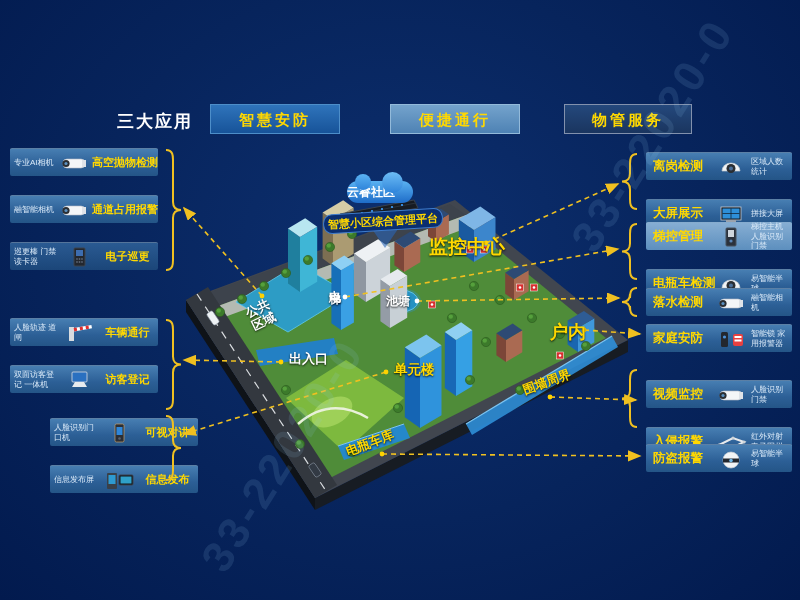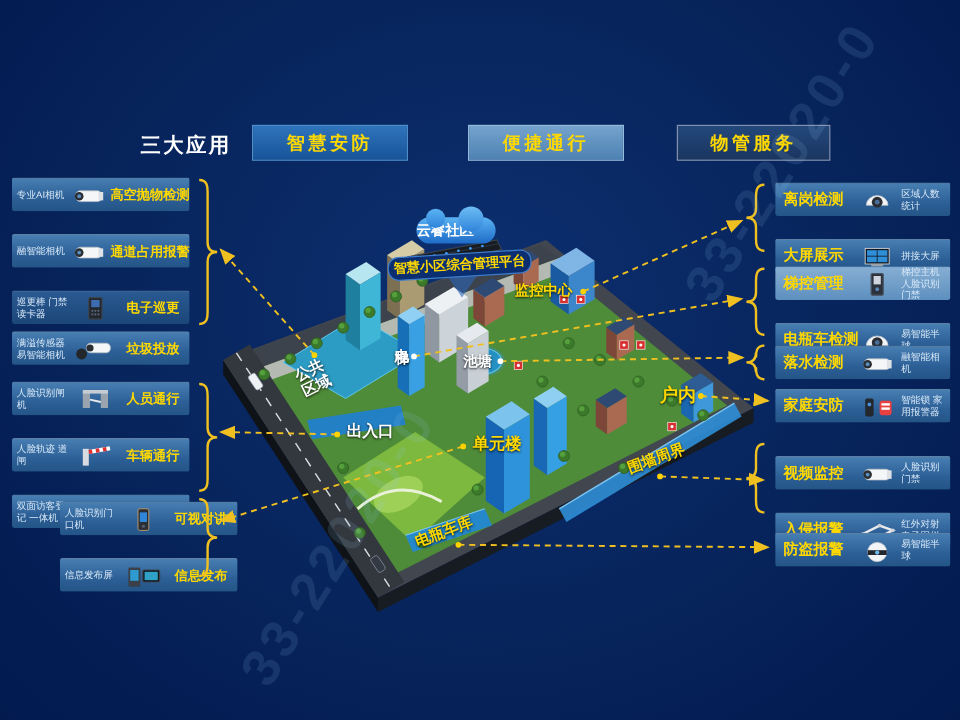--- a/index.html
+++ b/index.html
@@ -352,42 +352,21 @@
               <circle cx="16" cy="13" r=".9" fill="#596270"></circle>
               <circle cx="18.5" cy="13" r=".9" fill="#596270"></circle>
               <circle cx="21" cy="13" r=".9" fill="#596270"></circle>
               <circle cx="16" cy="16" r=".9" fill="#596270"></circle>
               <circle cx="18.5" cy="16" r=".9" fill="#596270"></circle>
               <circle cx="21" cy="16" r=".9" fill="#596270"></circle>
             </svg></div>
           <div class="lab">电子巡更</div>
         </div>
       </div>
-      <div class="grp" style="top: 276px;">
-        <div class="bar">
-          <div class="dev">满溢传感器 易智能相机</div>
-          <div class="ic"><svg width="36" height="22" viewBox="0 0 36 22">
-              <circle cx="7" cy="15" r="4.5" fill="#23262b"></circle>
-              <rect x="11" y="6" width="20" height="8" rx="3.5" fill="#f4f6f8" stroke="#b8bec6" stroke-width=".6"></rect>
-              <circle cx="14" cy="10" r="3" fill="#2a2e33"></circle>
-            </svg></div>
-          <div class="lab">垃圾投放</div>
-        </div>
-      </div>
       <div class="grp" style="top: 318px;">
-        <div class="bar">
-          <div class="dev">人脸识别闸机</div>
-          <div class="ic"><svg width="36" height="22" viewBox="0 0 36 22">
-              <rect x="8" y="5" width="6" height="13" fill="#9aa4ae"></rect>
-              <rect x="23" y="5" width="6" height="13" fill="#9aa4ae"></rect>
-              <rect x="8" y="3" width="21" height="3" fill="#c6ccd2"></rect>
-              <line x1="14" y1="11" x2="23" y2="13" stroke="#e8eaec" stroke-width="1.6"></line>
-            </svg></div>
-          <div class="lab">人员通行</div>
-        </div>
         <div class="bar">
           <div class="dev">人脸轨迹 道闸</div>
           <div class="ic"><svg width="36" height="22" viewBox="0 0 36 22">
               <rect x="8" y="5" width="5" height="14" fill="#d8dce0"></rect>
               <g transform="rotate(-10 13 8)">
                 <rect x="13" y="6" width="18" height="3.4" fill="#ffffff"></rect>
                 <rect x="13" y="6" width="3" height="3.4" fill="#e03030"></rect>
                 <rect x="19" y="6" width="3" height="3.4" fill="#e03030"></rect>
                 <rect x="25" y="6" width="3" height="3.4" fill="#e03030"></rect>
               </g>
@@ -522,25 +501,25 @@
           <div class="ic"><svg width="36" height="22" viewBox="0 0 36 22">
               <circle cx="18" cy="12" r="8" fill="#f2f4f6" stroke="#c6ccd2" stroke-width=".7"></circle>
               <rect x="10" y="10.5" width="16" height="4" fill="#23272e"></rect>
               <circle cx="18" cy="12.5" r="1.8" fill="#70b8e8"></circle>
             </svg></div>
           <div class="dev devr">易智能半球</div>
         </div>
       </div>
     </div>
 
-  <div class="mlbl ly" style="left:429px;top:234px;font-size:12px;" id="lbl-monitor">监控中心</div>
+  <div class="mlbl ly" style="left:429px;top:234px;font-size:19px;" id="lbl-monitor">监控中心</div>
   <div class="mlbl lw" style="left:326px;top:280px;font-size:12px;" id="lbl-elevator">电梯</div>
   <div class="mlbl lw" style="left:386px;top:293px;font-size:12px;">池塘</div>
   <div class="mlbl lw" style="left:248px;top:299px;font-size:12.5px;" id="lbl-public">公共区域</div>
   <div class="mlbl lw" style="left:289px;top:350px;font-size:13px;">出入口</div>
   <div class="mlbl ly" style="left:394px;top:361px;font-size:13.5px;">单元楼</div>
-  <div class="mlbl ly" style="left:550px;top:320px;font-size:15px;">户内</div>
+  <div class="mlbl ly" style="left:550px;top:320px;font-size:18px;">户内</div>
   <div class="mlbl ly" style="left:522px;top:374px;font-size:12.5px;" id="lbl-perimeter">围墙周界</div>
   <div class="mlbl ly" style="left:345px;top:435px;font-size:12.5px;" id="lbl-garage">电瓶车库</div>
 
   <div class="abs" id="cloud">云睿社区</div>
   <div class="abs" id="platform">智慧小区综合管理平台</div>
 </div>
 
 </body></html>

